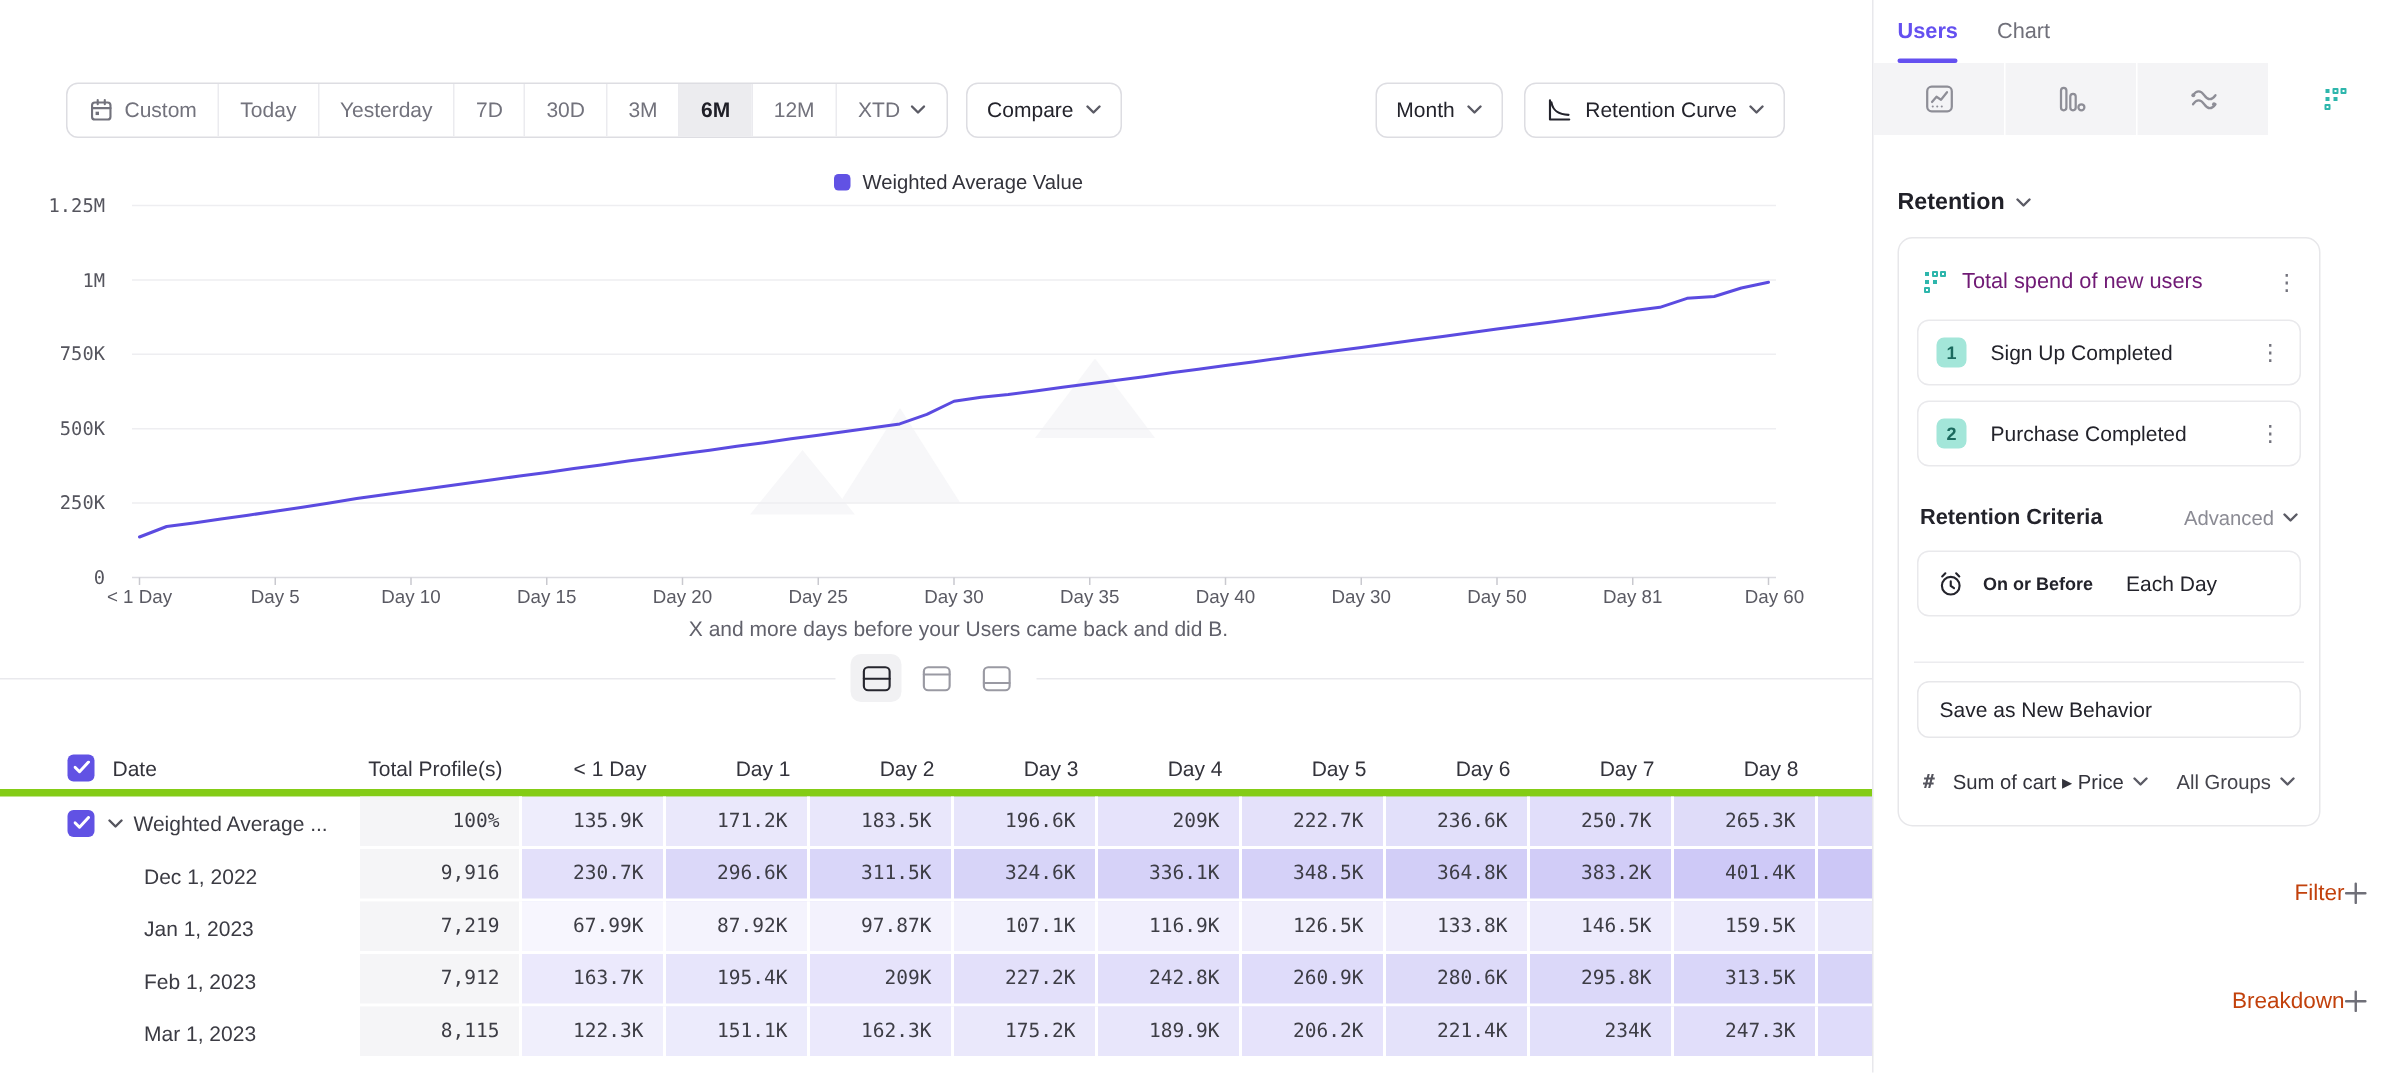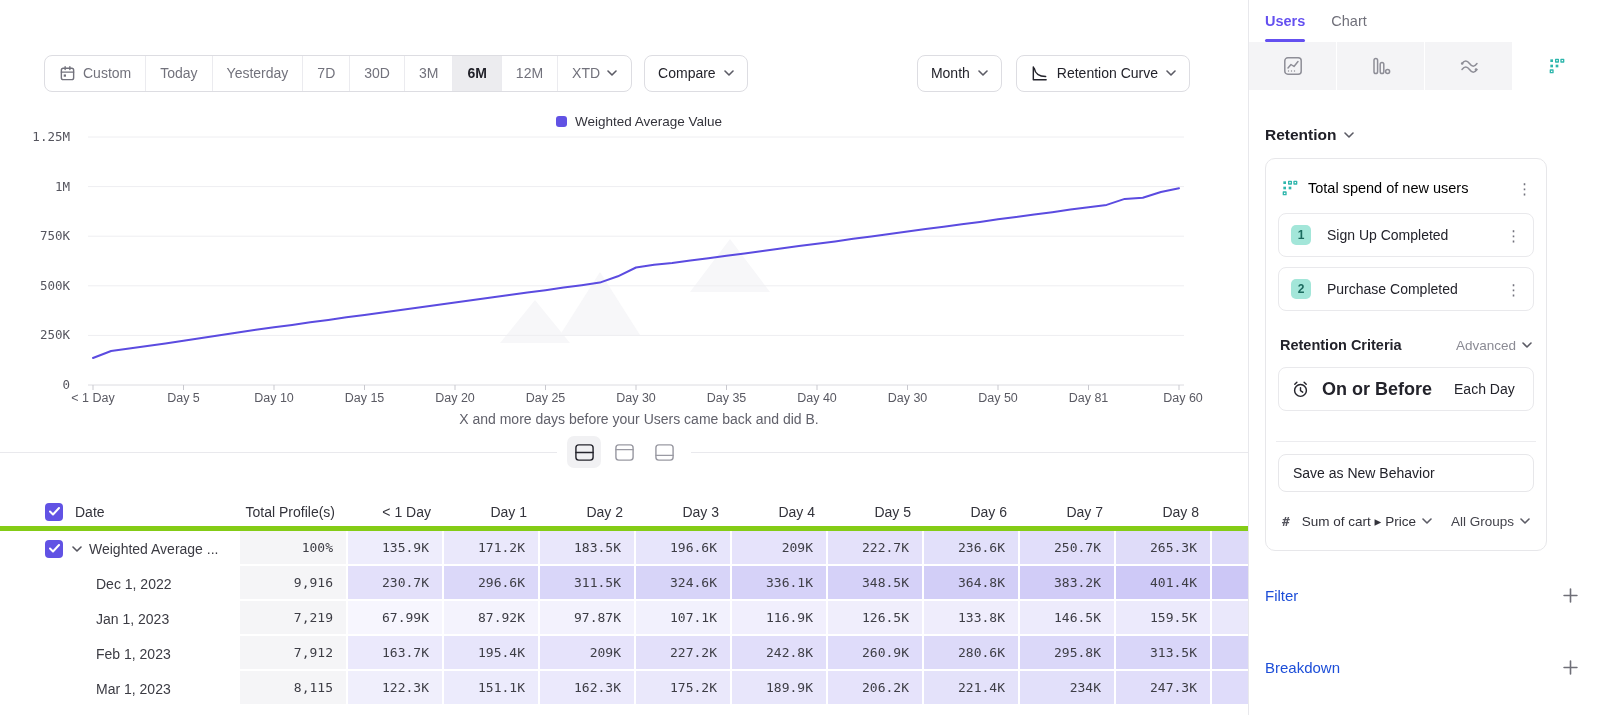--- a/index.html
+++ b/index.html
@@ -84,49 +84,49 @@
   #report-tabs { display:flex; height:48px; }
   .rtab { flex:1; display:flex; align-items:center; justify-content:center;
           background:#f4f4f6; color:#8e8e97; cursor:pointer; border-left:1px solid #fff; }
   .rtab:first-child { border-left:none; }
   .rtab.active { background:#fff; color:#2eb6ac; }
   #section-title { display:flex; align-items:center; gap:8px; margin:36px 0 0 16px;
                    font-size:15.5px; font-weight:bold; color:#202028; cursor:pointer; }
   #behavior-card { margin:14px 0 0 16px; width:282px; border:1px solid #e7e7ea;
                    border-radius:10px; padding:12px 12px 12px 12px; }
   #card-header { display:flex; align-items:center; gap:10px; padding:2px 2px 0 4px; height:32px; }
-  #card-header .title { font-size:14.5px; color:#000000; flex:1; }
+  #card-header .title { font-size:14.5px; color:#701a75; flex:1; }
   .kebab { color:#73737d; font-size:15px; cursor:pointer; line-height:1; }
   .step { border:1px solid #e9e9ec; border-radius:8px; height:44px; display:flex;
           align-items:center; padding:0 12px; margin-top:10px; cursor:pointer; }
   .badge { width:20px; height:20px; border-radius:5px; background:#a3e6d9; color:#1b6a5e;
            font-size:12px; font-weight:bold; display:flex; align-items:center;
            justify-content:center; }
   .step .lab { margin-left:16px; font-size:14px; color:#23232b; font-weight:500; flex:1; }
   #criteria-row { display:flex; align-items:center; margin-top:26px; padding:0 2px; }
   #criteria-row .lab { font-size:14.5px; font-weight:bold; color:#23232b; flex:1; }
   #criteria-row .mode { font-size:13.5px; color:#8b8b94; display:flex; gap:6px;
                         align-items:center; cursor:pointer; }
   #condition-row { border:1px solid #e9e9ec; border-radius:8px; height:44px; display:flex;
                    align-items:center; padding:0 12px; margin-top:14px; cursor:pointer; }
-  #condition-row .cond { margin-left:12px; font-size:18px; font-weight:600; color:#23232b; }
+  #condition-row .cond { margin-left:12px; font-size:12px; font-weight:600; color:#23232b; }
   #condition-row .freq { margin-left:22px; font-size:14px; color:#23232b; }
   #card-hr { border:none; border-top:1px solid #ececef; margin:30px -2px 12px -2px; }
   #save-behavior { border:1px solid #e7e7ea; border-radius:8px; height:38px; display:flex;
                    align-items:center; padding:0 14px; font-size:14px; font-weight:500;
                    color:#23232b; cursor:pointer; }
   #measure-row { display:flex; align-items:center; margin-top:12px; height:34px; padding:0 4px; }
   #measure-row .hash { font-size:13px; font-weight:bold; color:#55555e;
                        font-family:"DejaVu Sans Mono", monospace; }
   #measure-row .prop { margin-left:12px; font-size:13.5px; font-weight:500; color:#33333b;
                        display:flex; align-items:center; gap:6px; cursor:pointer; }
   #measure-row .grp  { margin-left:auto; font-size:13.5px; color:#44444c; display:flex;
                        align-items:center; gap:6px; cursor:pointer; }
   .add-section { display:flex; align-items:center; margin:0 22px 0 16px; height:36px; }
-  .add-section .lab { font-size:15px; color:#1d4ed8; flex:1; }
+  .add-section .lab { font-size:15px; color:#c2410c; flex:1;text-align:right; }
   .add-section .plus { color:#6f6f78; cursor:pointer; display:inline-flex; }
   #sections .add-section:first-child { margin-top:26px; }
   #sections .add-section + .add-section { margin-top:36px; }
 </style>
 </head>
 <body>
 
 <div id="main">
 
   <div id="toolbar">

